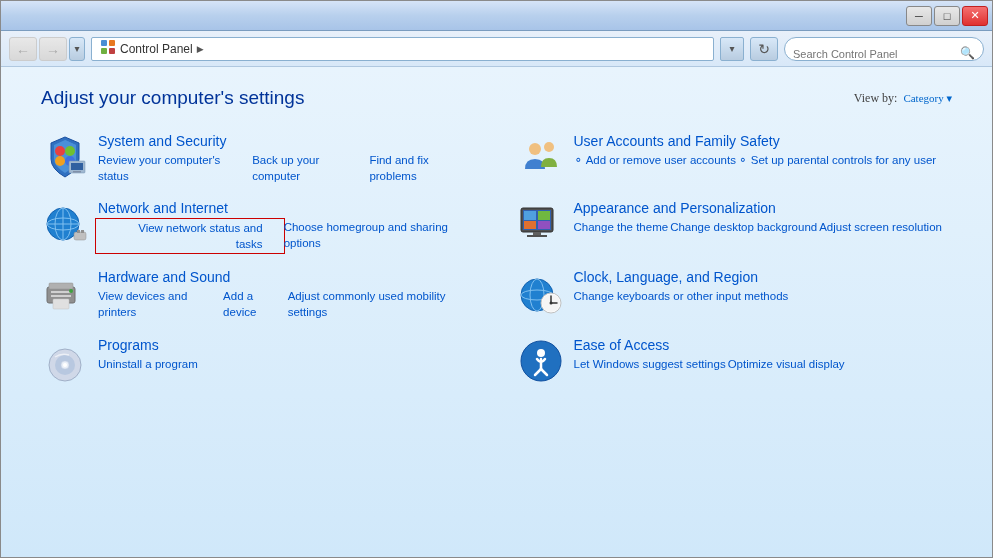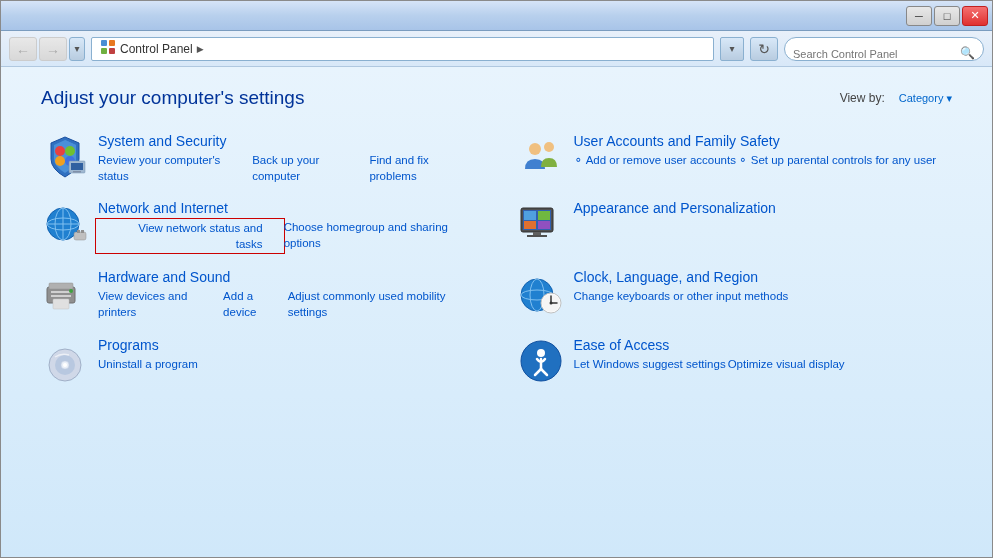--- a/index.html
+++ b/index.html
@@ -182,23 +182,24 @@
 
     .page-title {
       font-size: 19px;
       font-weight: 300;
       color: #003399;
     }
 
     .view-by {
       display: flex;
       align-items: center;
-      gap: 14px;
+      gap: 6px;
       font-size: 12px;
       color: #444;
+      font-family: Liberation Serif, serif;
     }
 
     .view-by-label {
       color: #444;
     }
 
     .view-by-value {
       color: #0066cc;
       cursor: pointer;
       font-size: 11px;
@@ -400,20 +401,25 @@
             <rect x="7" y="11" width="12" height="9" fill="#50a0e0"></rect>
             <rect x="21" y="11" width="12" height="9" fill="#70b840"></rect>
             <rect x="7" y="21" width="12" height="8" fill="#e07030"></rect>
             <rect x="21" y="21" width="12" height="8" fill="#9050c0"></rect>
             <rect x="16" y="32" width="8" height="3" fill="#606060"></rect>
             <rect x="10" y="35" width="20" height="2" fill="#505050"></rect>
           </svg>
         </div>
         <div class="category-content">
           <span class="category-title">Appearance and Personalization</span>
+          <div class="category-links">
+            <span class="category-link">Change the theme</span>
+            <span class="category-link">Change desktop background</span>
+            <span class="category-link">Adjust screen resolution</span>
+          </div>
         </div>
       </div>
 
       <div class="category-item">
         <div class="category-icon">
           <svg width="48" height="48" viewBox="0 0 48 48">
 
             <rect x="6" y="18" width="28" height="16" rx="2" fill="#909090" stroke="#707070" stroke-width="1"></rect>
             <rect x="10" y="22" width="20" height="2" fill="#d0d0d0"></rect>
             <rect x="10" y="26" width="20" height="2" fill="#d0d0d0"></rect>

